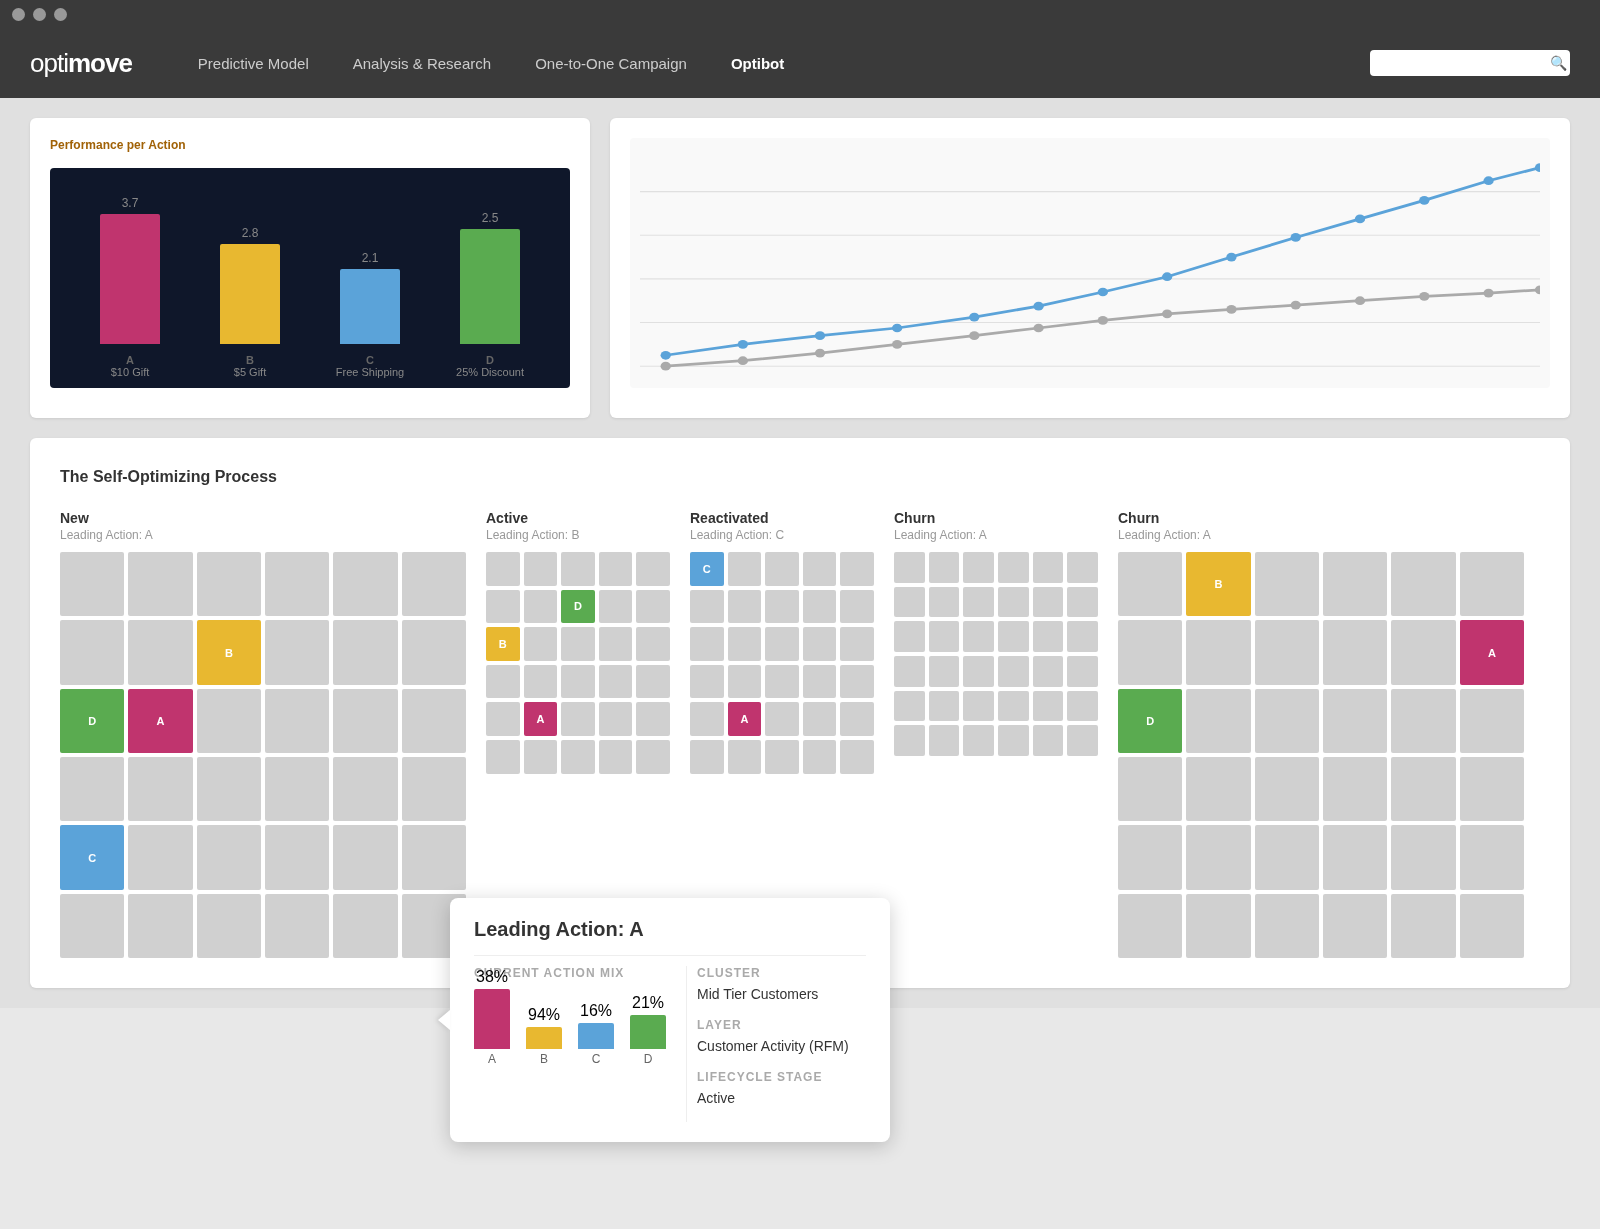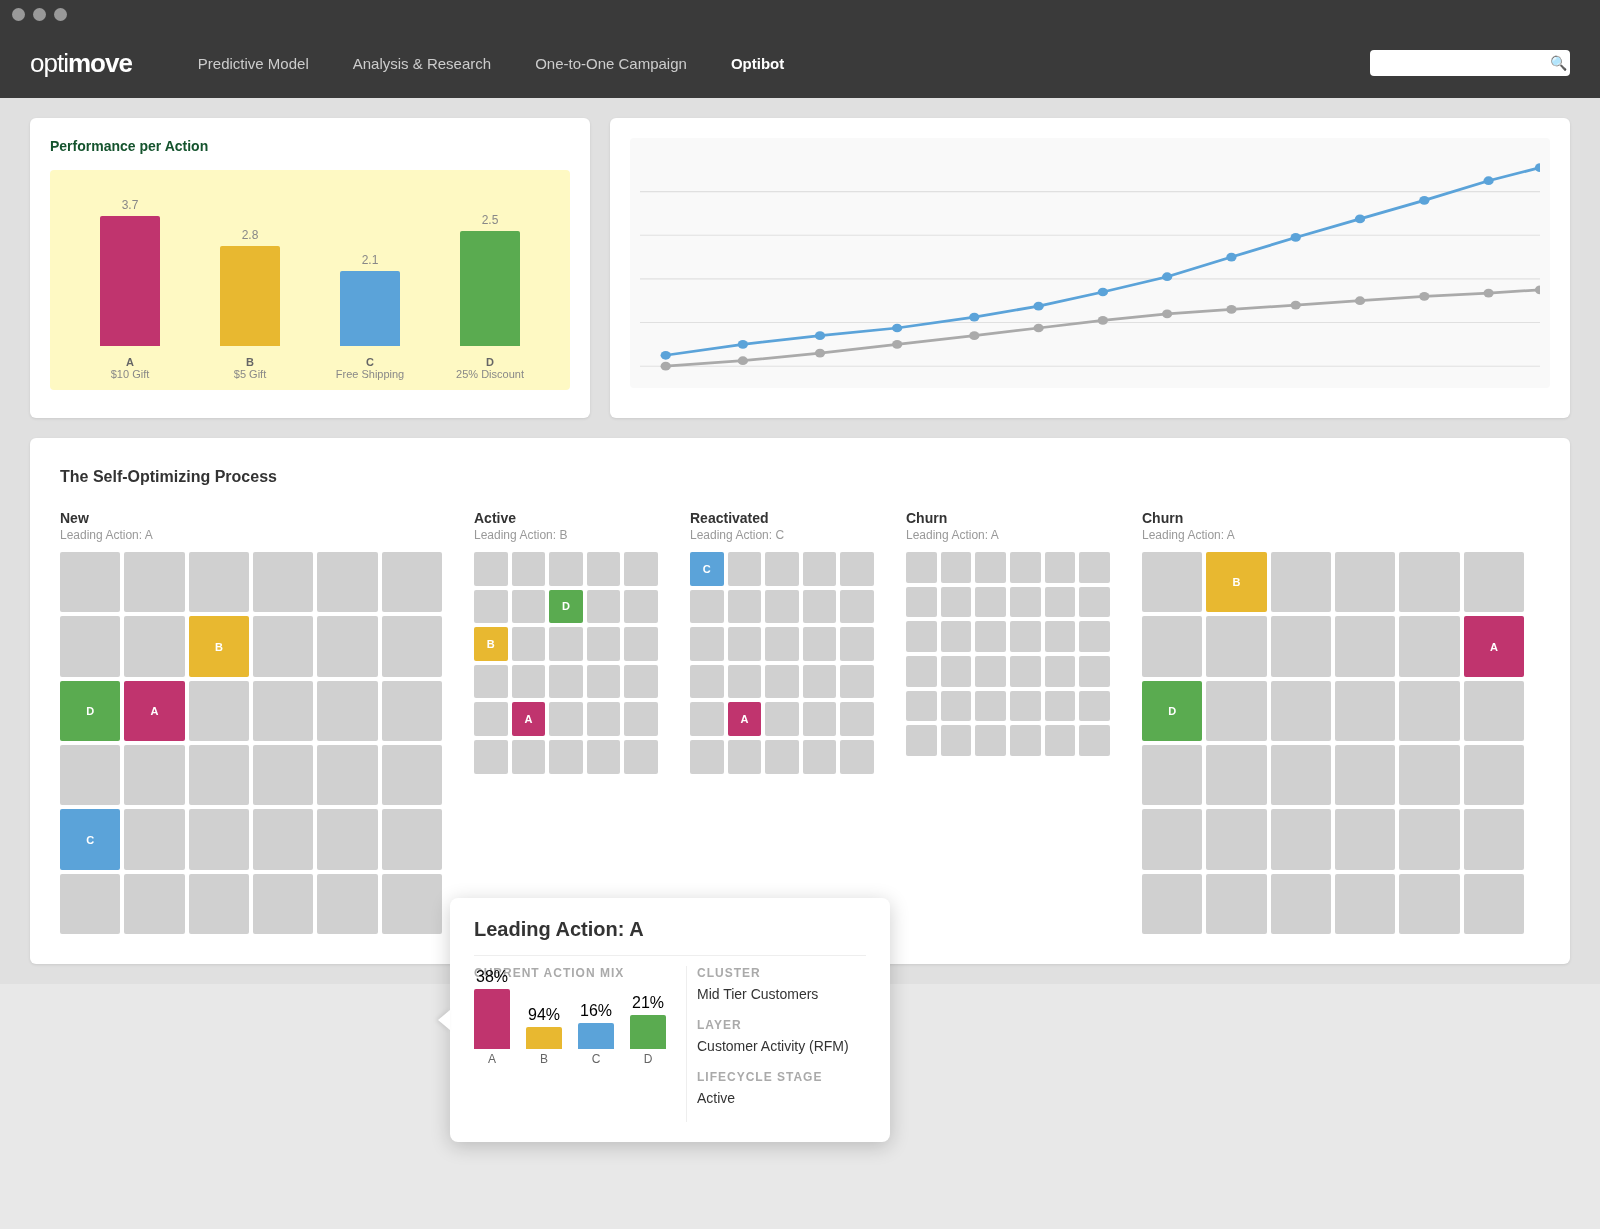--- a/index.html
+++ b/index.html
@@ -100,29 +100,29 @@
 
     .perf-card {
       flex: 0 0 560px;
     }
     .line-card {
       flex: 1;
       min-height: 300px;
     }
 
     .card-title {
-      font-size: 14px;
+      font-size: 12px;
       font-weight: 600;
-      color: #14532d;
+      color: #a16207;
       margin-bottom: 16px;
     }
 
     
     .bar-chart-container {
-      background: #fef9c3;
+      background: #0f172a;
       border-radius: 4px;
       padding: 20px 20px 10px 20px;
       height: 220px;
       display: flex;
       flex-direction: column;
       justify-content: space-between;
     }
     .bar-chart {
       display: flex;
       align-items: flex-end;
@@ -177,21 +177,21 @@
     }
     .section-title {
       font-size: 16px;
       font-weight: 700;
       color: #333;
       margin-bottom: 24px;
     }
 
     .segments-row {
       display: flex;
-      gap: 16px;
+      gap: 4px;
     }
     .segment-col {
       flex: 1;
       padding-right: 16px;
     }
     .segment-title {
       font-size: 14px;
       font-weight: 700;
       color: #333;
       margin-bottom: 2px;

